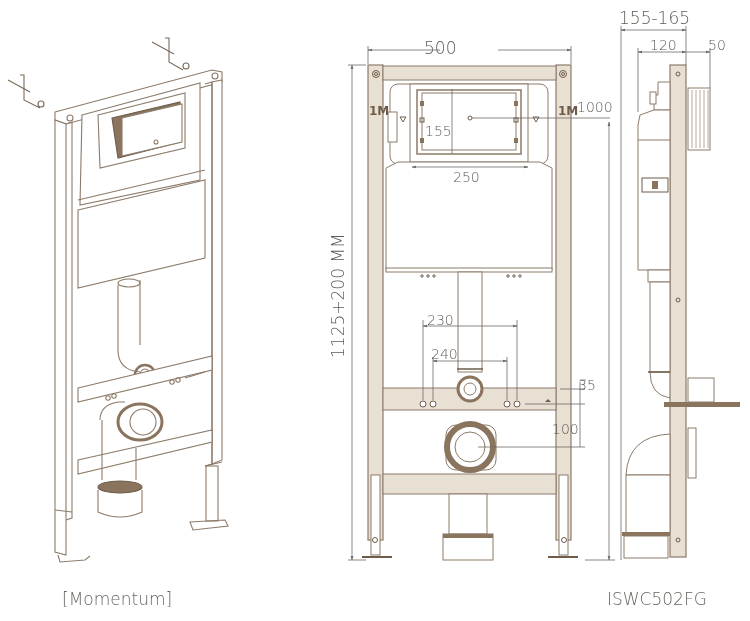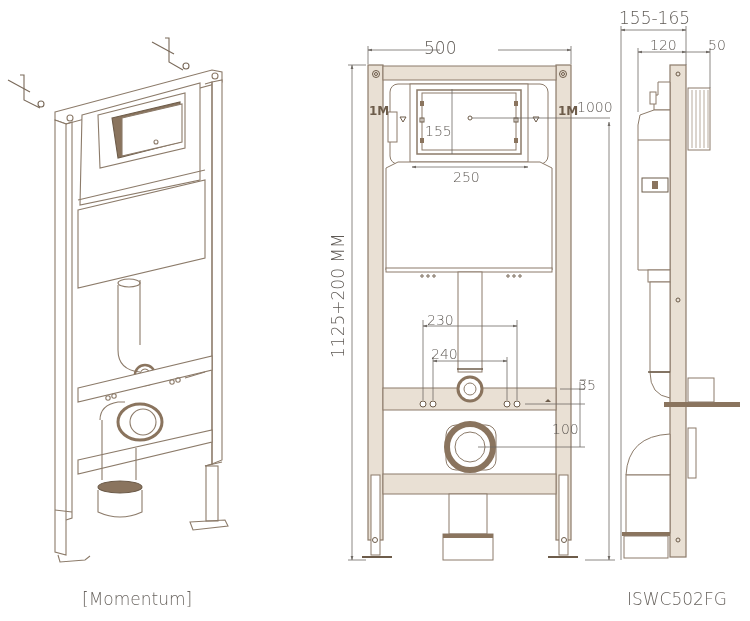--- a/index.html
+++ b/index.html
@@ -3,21 +3,21 @@
 <meta charset="utf-8">
 <style>
   html,body{margin:0;padding:0;background:#ffffff;}
   body{width:750px;height:621px;position:relative;overflow:hidden;font-family:"DejaVu Sans",sans-serif;}
   .canvas{position:absolute;left:0;top:0;width:750px;height:621px;}
   .lbl{position:absolute;color:#5f5a55;font-family:"DejaVu Sans",sans-serif;font-weight:300;white-space:nowrap;line-height:1;}
   .dim-lg{font-size:17px;}
   .dim-md{font-size:14px;}
   .dim-xs{font-size:12px;font-weight:bold;color:#6d5c4a;}
   .vert{transform-origin:left top;transform:rotate(-90deg);}
-  .caption{font-size:17px;color:#6a6560;margin-left:20px;}
+  .caption{font-size:17px;color:#6a6560;}
 </style>
 </head>
 <body>
 
 <svg class="canvas" viewBox="0 0 750 621" xmlns="http://www.w3.org/2000/svg">
   <defs>
     <marker id="arr" viewBox="0 0 10 10" refX="9" refY="5" markerWidth="6" markerHeight="6" orient="auto-start-reverse">
       <path d="M0,2 L10,5 L0,8 z" fill="#6f6a65"></path>
     </marker>
   </defs>

